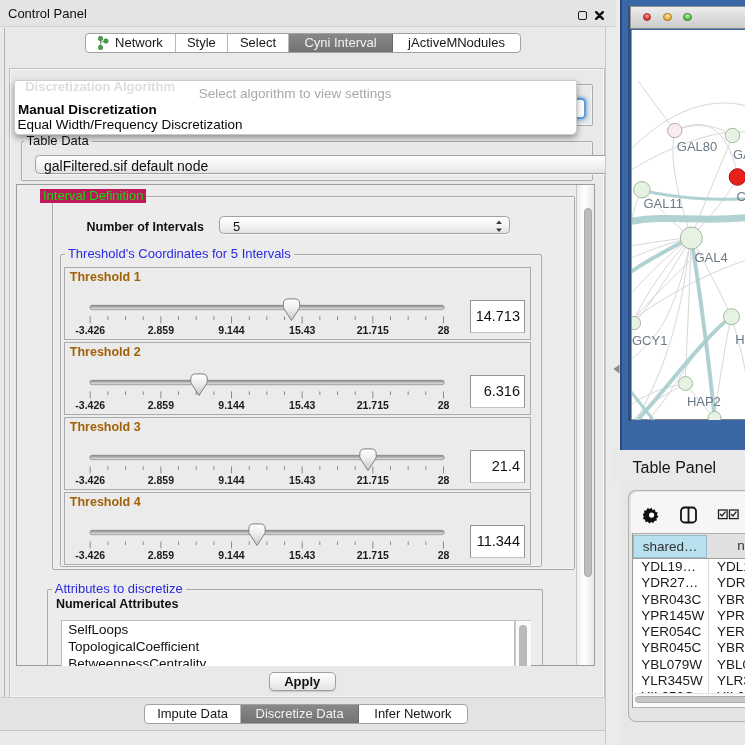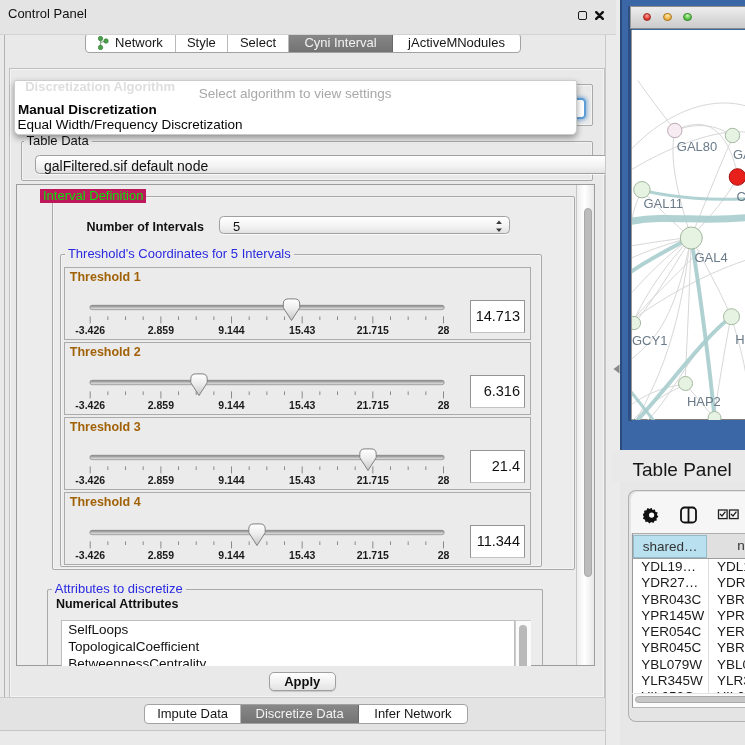--- a/index.html
+++ b/index.html
@@ -1,18 +1,18 @@
 <!DOCTYPE html>
 <html><head><meta charset="utf-8"><style>
 *{margin:0;padding:0;box-sizing:border-box}
 html,body{width:745px;height:745px;overflow:hidden;background:#e9e9e9;
  font-family:"Liberation Sans",sans-serif;-webkit-font-smoothing:antialiased}
 .abs{position:absolute}
 #stage{position:relative;width:745px;height:745px}
-#titlebar{left:0;top:0;width:616px;height:35px;background:#e4e4e4;border-bottom:1px solid #d2d2d2;z-index:5}
+#titlebar{left:0;top:0;width:616px;height:27px;background:#e4e4e4;border-bottom:1px solid #d2d2d2;z-index:5}
 #titlebar .t{position:absolute;left:8px;top:6px;font-size:13px;color:#111}
 #outerpanel{left:8.5px;top:68px;width:596px;height:629.5px;border:1px solid #c0c0c0;box-shadow:inset 0 0 0 1px #f4f4f4}
 #botbar{left:0;top:697.3px;width:612px;height:34px;background:#e3e3e3;border-top:1px solid #cbcbcb;border-bottom:1px solid #c6c6c6}
 #footer{left:0;top:732.4px;width:612px;height:12.6px;background:#eaeaea}
 
 .tabstrip{display:flex;background:#fff;border:1px solid #a2a2a2;border-radius:4px;
  font-size:13px;color:#161616;overflow:hidden}
 .tabstrip .seg{display:flex;align-items:center;justify-content:center;border-right:1px solid #b9b9b9;white-space:nowrap}
 .tabstrip .seg:last-child{border-right:none}
 .tabstrip .sel{background:linear-gradient(#888888,#737373);color:#f2f2f2;border-right-color:#696969}
@@ -52,21 +52,21 @@
 .vsb-thumb{position:absolute;left:6.6px;top:23.3px;width:8px;height:369px;border-radius:4px;background:#bcbcbc;border:1px solid #a8a8a8}
 
 #splitter{left:604.5px;top:0;width:15px;height:745px;background:#ebebeb;border-left:1px solid #c8c8c8}
 #bluebg{left:619.5px;top:0;width:125.5px;height:451px;background:#3b67a7;border-left:2.5px solid #2a4b7d}
 #winshadow{left:627.5px;top:5.5px;width:4px;height:415px;background:#2d4f82}
 #nettitle{left:629.5px;top:5.5px;width:115.5px;height:23px;
  background:linear-gradient(#ededed,#cbcbcb);border-top:1px solid #8f8f8f;border-bottom:1px solid #8a8a8a;border-left:1px solid #9a9a9a}
 .light{position:absolute;top:6.4px;width:8.4px;height:8.4px;border-radius:50%}
 #netcanvas{left:631px;top:29.5px;width:114px;height:390.8px;background:#fff;border-left:1px solid #9a9a9a;border-bottom:1px solid #7d7d7d}
 #tpstrip{left:612px;top:450px;width:133px;height:32px;background:#e9e9e9}
-#tpstrip .t{position:absolute;left:20.5px;top:9px;font-size:19px;color:#161616}
+#tpstrip .t{position:absolute;left:20.5px;top:9px;font-size:16px;color:#161616}
 #tpbg{left:619.5px;top:482px;width:125.5px;height:263px;background:#e7e7e7}
 #tablewin{left:628px;top:490px;width:117px;height:231.5px;background:#e4e4e4;border:1px solid #b0b0b0;
  border-right:none;border-radius:8px 0 0 8px}
 #tabletool{left:630.5px;top:492px;width:114.5px;height:41.4px;background:#f6f6f6;border-radius:7px 0 0 0}
 #thead{left:631.5px;top:533.4px;width:113.5px;height:25.2px;background:#e0e0e0;border-top:1px solid #adadad;border-bottom:1px solid #9e9e9e;border-left:1px solid #9a9a9a}
 #thead1{left:633.1px;top:534.6px;width:74.1px;height:23px;background:#b8e0ef;border:1px solid #95bac9;
  font-size:13.5px;color:#333;text-align:center;padding-top:3.6px}
 #thead2{left:708.7px;top:534.6px;width:36.3px;height:23px;font-size:13.5px;color:#333;padding:3.6px 0 0 28.6px}
 #tbody{left:632px;top:558.6px;width:113px;height:134.9px;background:#fff;border-left:1px solid #9a9a9a;overflow:hidden;font-size:13.5px;color:#1a1a1a}
 .trow{position:absolute;left:0;width:200px;height:16.3px}

